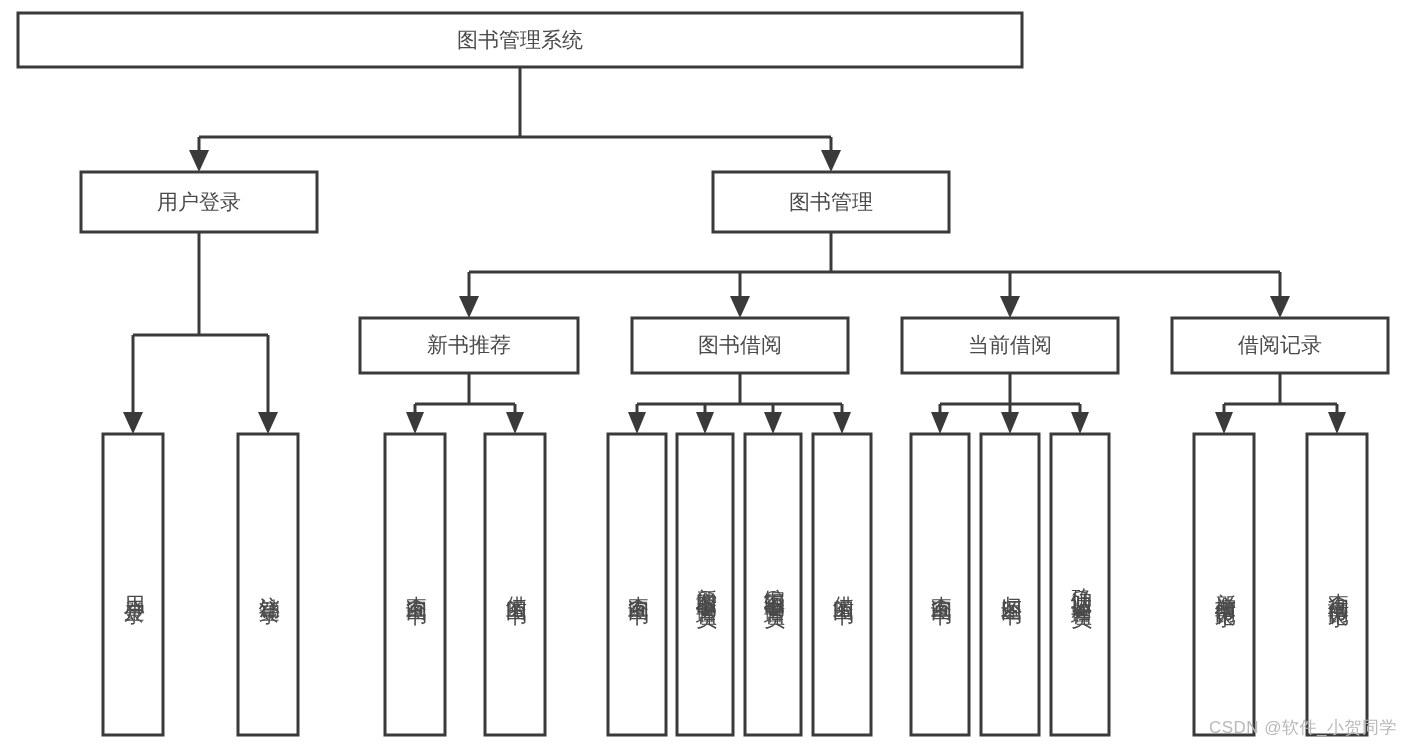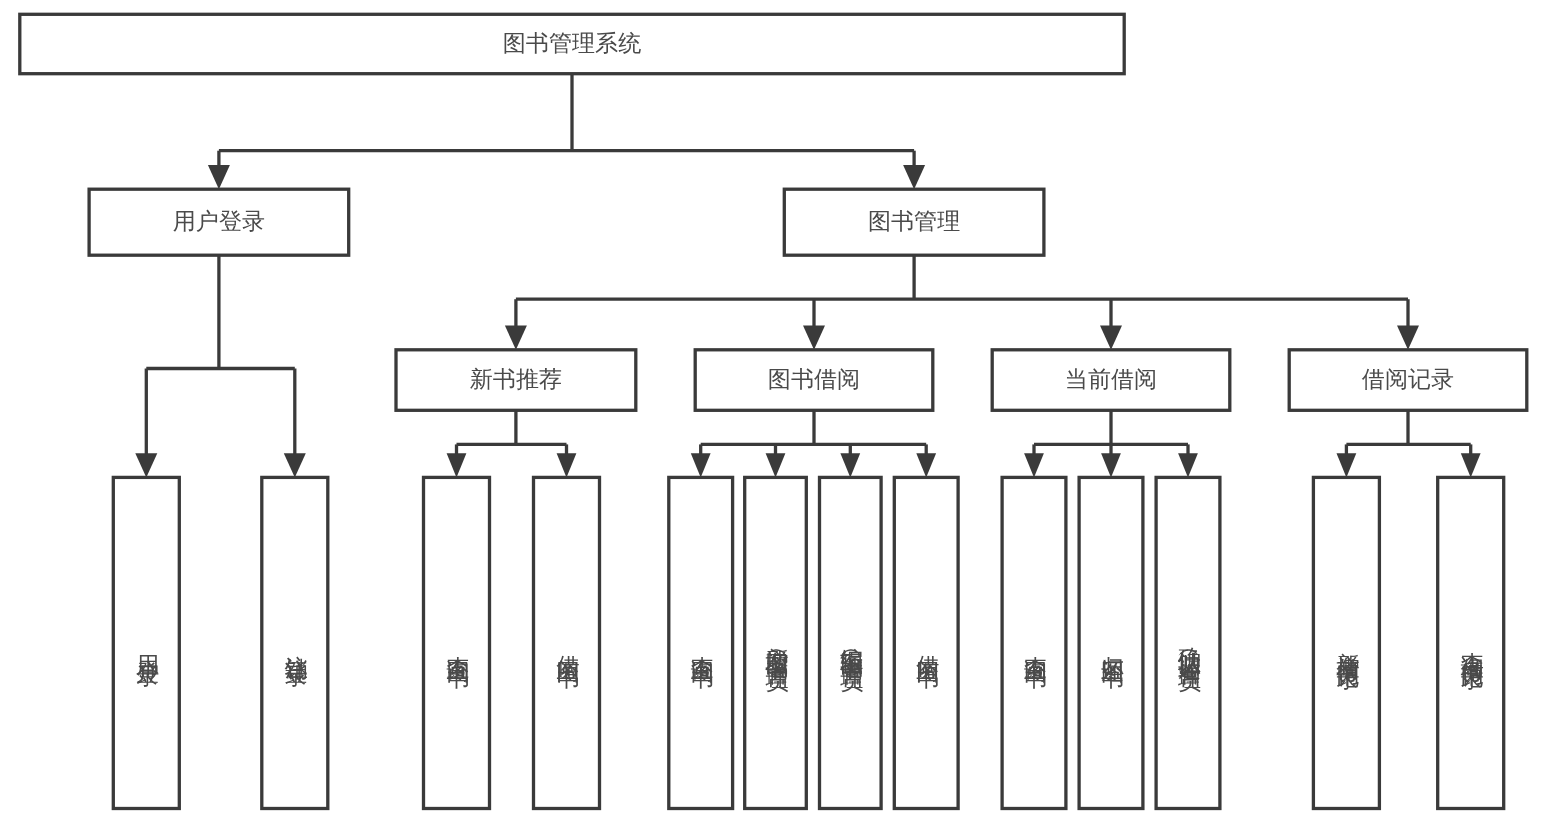--- a/index.html
+++ b/index.html
@@ -221,14 +221,15 @@
       <rect class="node-rect leaf" x="1194" y="434" width="60" height="301"></rect>
       <text class="node-label vertical" x="1224" y="585">新增借阅记录</text>
     </g>
     <g>
       <rect class="node-rect leaf" x="1307" y="434" width="60" height="301"></rect>
       <text class="node-label vertical" x="1337" y="585">查询借阅记录</text>
     </g>
 
   </svg>
 
+  <div class="watermark">CSDN @软件_小贺同学</div>
 
 </div>
 
 </body></html>

